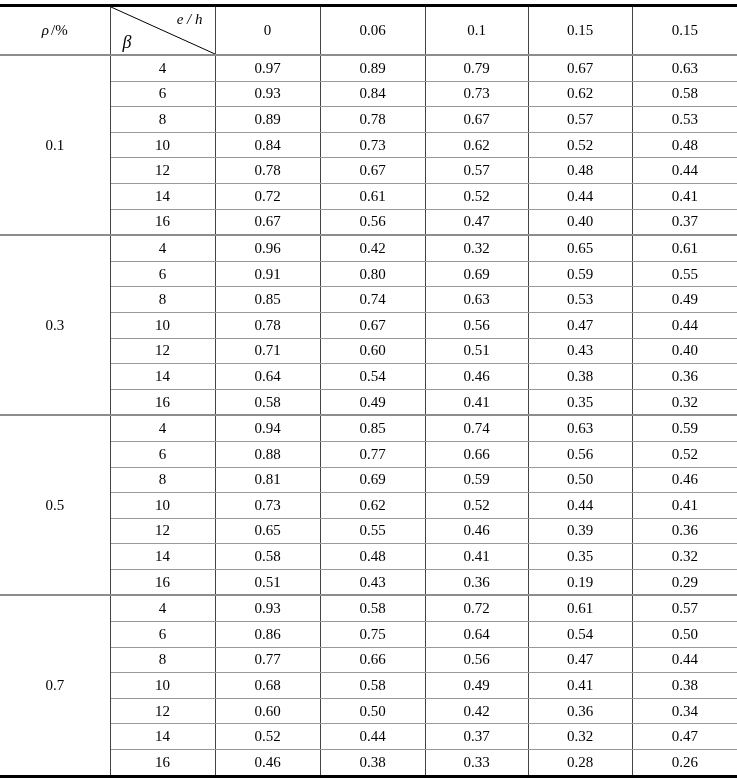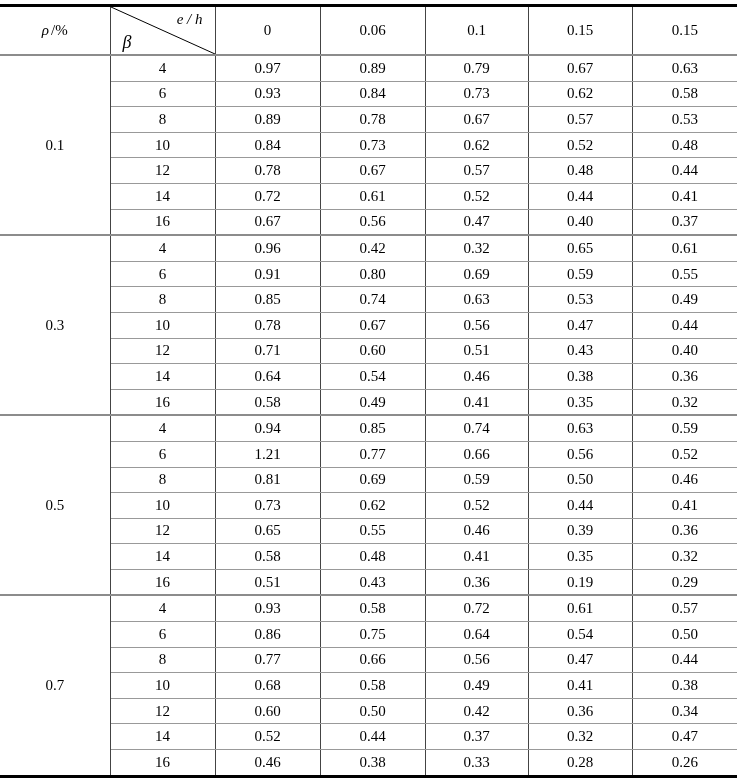--- a/index.html
+++ b/index.html
@@ -234,21 +234,21 @@
           <td rowspan="7" class="rho-cell">0.5</td>
           <td class="beta-cell">4</td>
           <td class="value-cell">0.94</td>
           <td class="value-cell">0.85</td>
           <td class="value-cell">0.74</td>
           <td class="value-cell">0.63</td>
           <td class="value-cell">0.59</td>
         </tr>
         <tr>
           <td class="beta-cell">6</td>
-          <td class="value-cell">1.21</td>
+          <td class="value-cell">0.88</td>
           <td class="value-cell">0.77</td>
           <td class="value-cell">0.66</td>
           <td class="value-cell">0.56</td>
           <td class="value-cell">0.52</td>
         </tr>
         <tr>
           <td class="beta-cell">8</td>
           <td class="value-cell">0.81</td>
           <td class="value-cell">0.69</td>
           <td class="value-cell">0.59</td>

